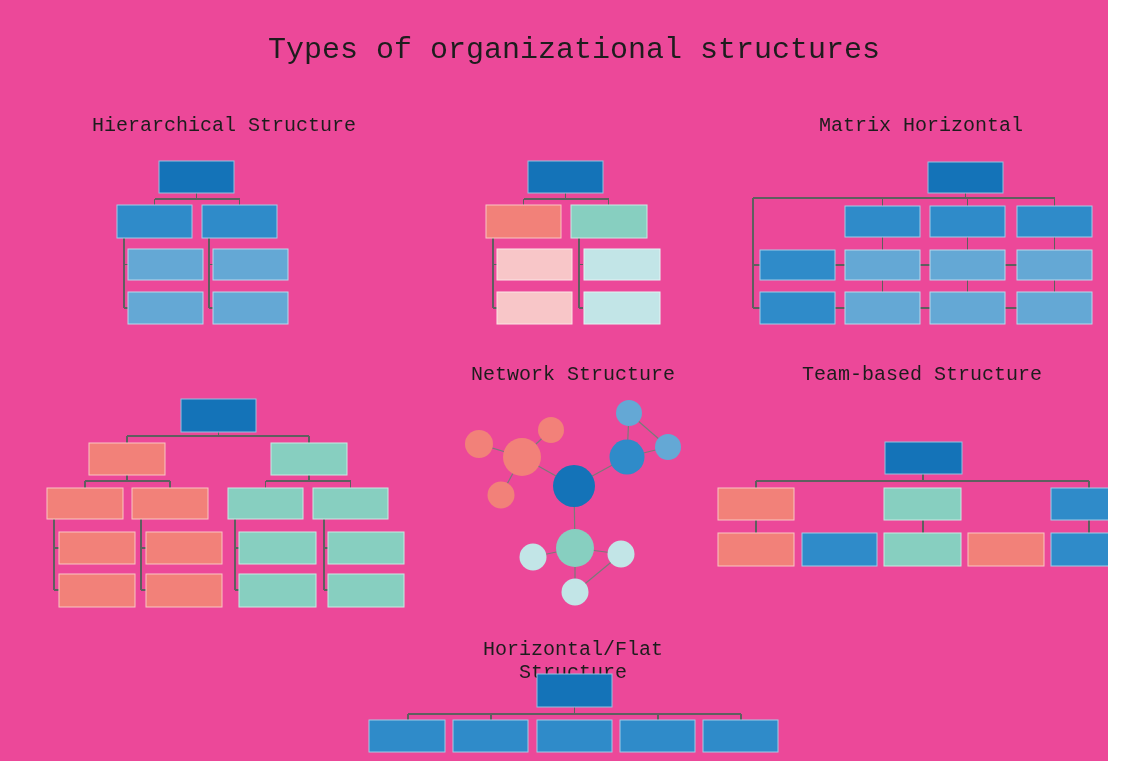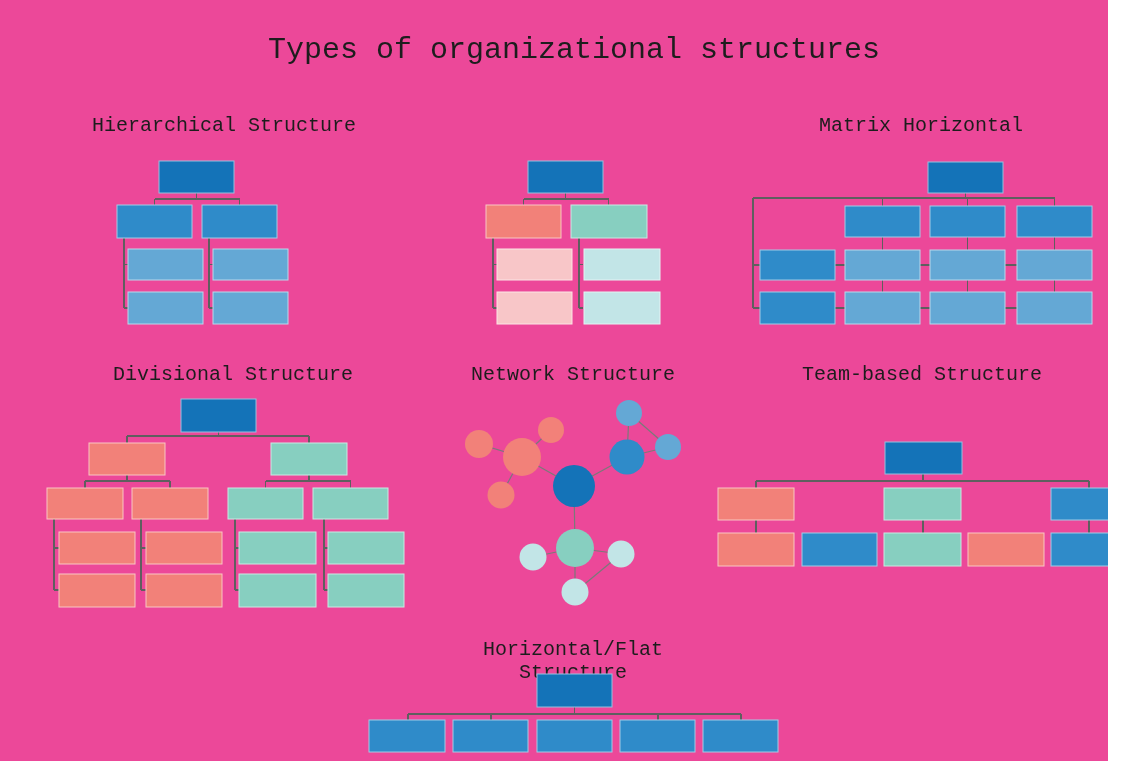--- a/index.html
+++ b/index.html
@@ -31,21 +31,20 @@
 </style>
 </head>
 <body>
 
 <div class="canvas">
 
   <div class="main-title">Types of organizational structures</div>
 
   <div class="sec-title" style="left:74px;top:114px">Hierarchical Structure</div>
   <div class="sec-title" style="left:771px;top:114px">Matrix Horizontal</div>
-  <div class="sec-title" style="left:83px;top:363px">Divisional Structure</div>
   <div class="sec-title" style="left:423px;top:363px">Network Structure</div>
   <div class="sec-title" style="left:772px;top:363px">Team-based Structure</div>
   <div class="sec-title" style="left:423px;top:638px">Horizontal/Flat Structure</div>
 
   <svg id="diagram-svg" width="1148" height="761" viewBox="0 0 1148 761">
       <g>
         <line x1="196.5" y1="193" x2="196.5" y2="199" stroke="#5f5f5f" stroke-width="1.3" shape-rendering="crispEdges"></line>
         <line x1="154.5" y1="199" x2="239.5" y2="199" stroke="#5f5f5f" stroke-width="1.3" shape-rendering="crispEdges"></line>
         <line x1="154.5" y1="199" x2="154.5" y2="205" stroke="#5f5f5f" stroke-width="1.3" shape-rendering="crispEdges"></line>
         <line x1="239.5" y1="199" x2="239.5" y2="205" stroke="#5f5f5f" stroke-width="1.3" shape-rendering="crispEdges"></line>

